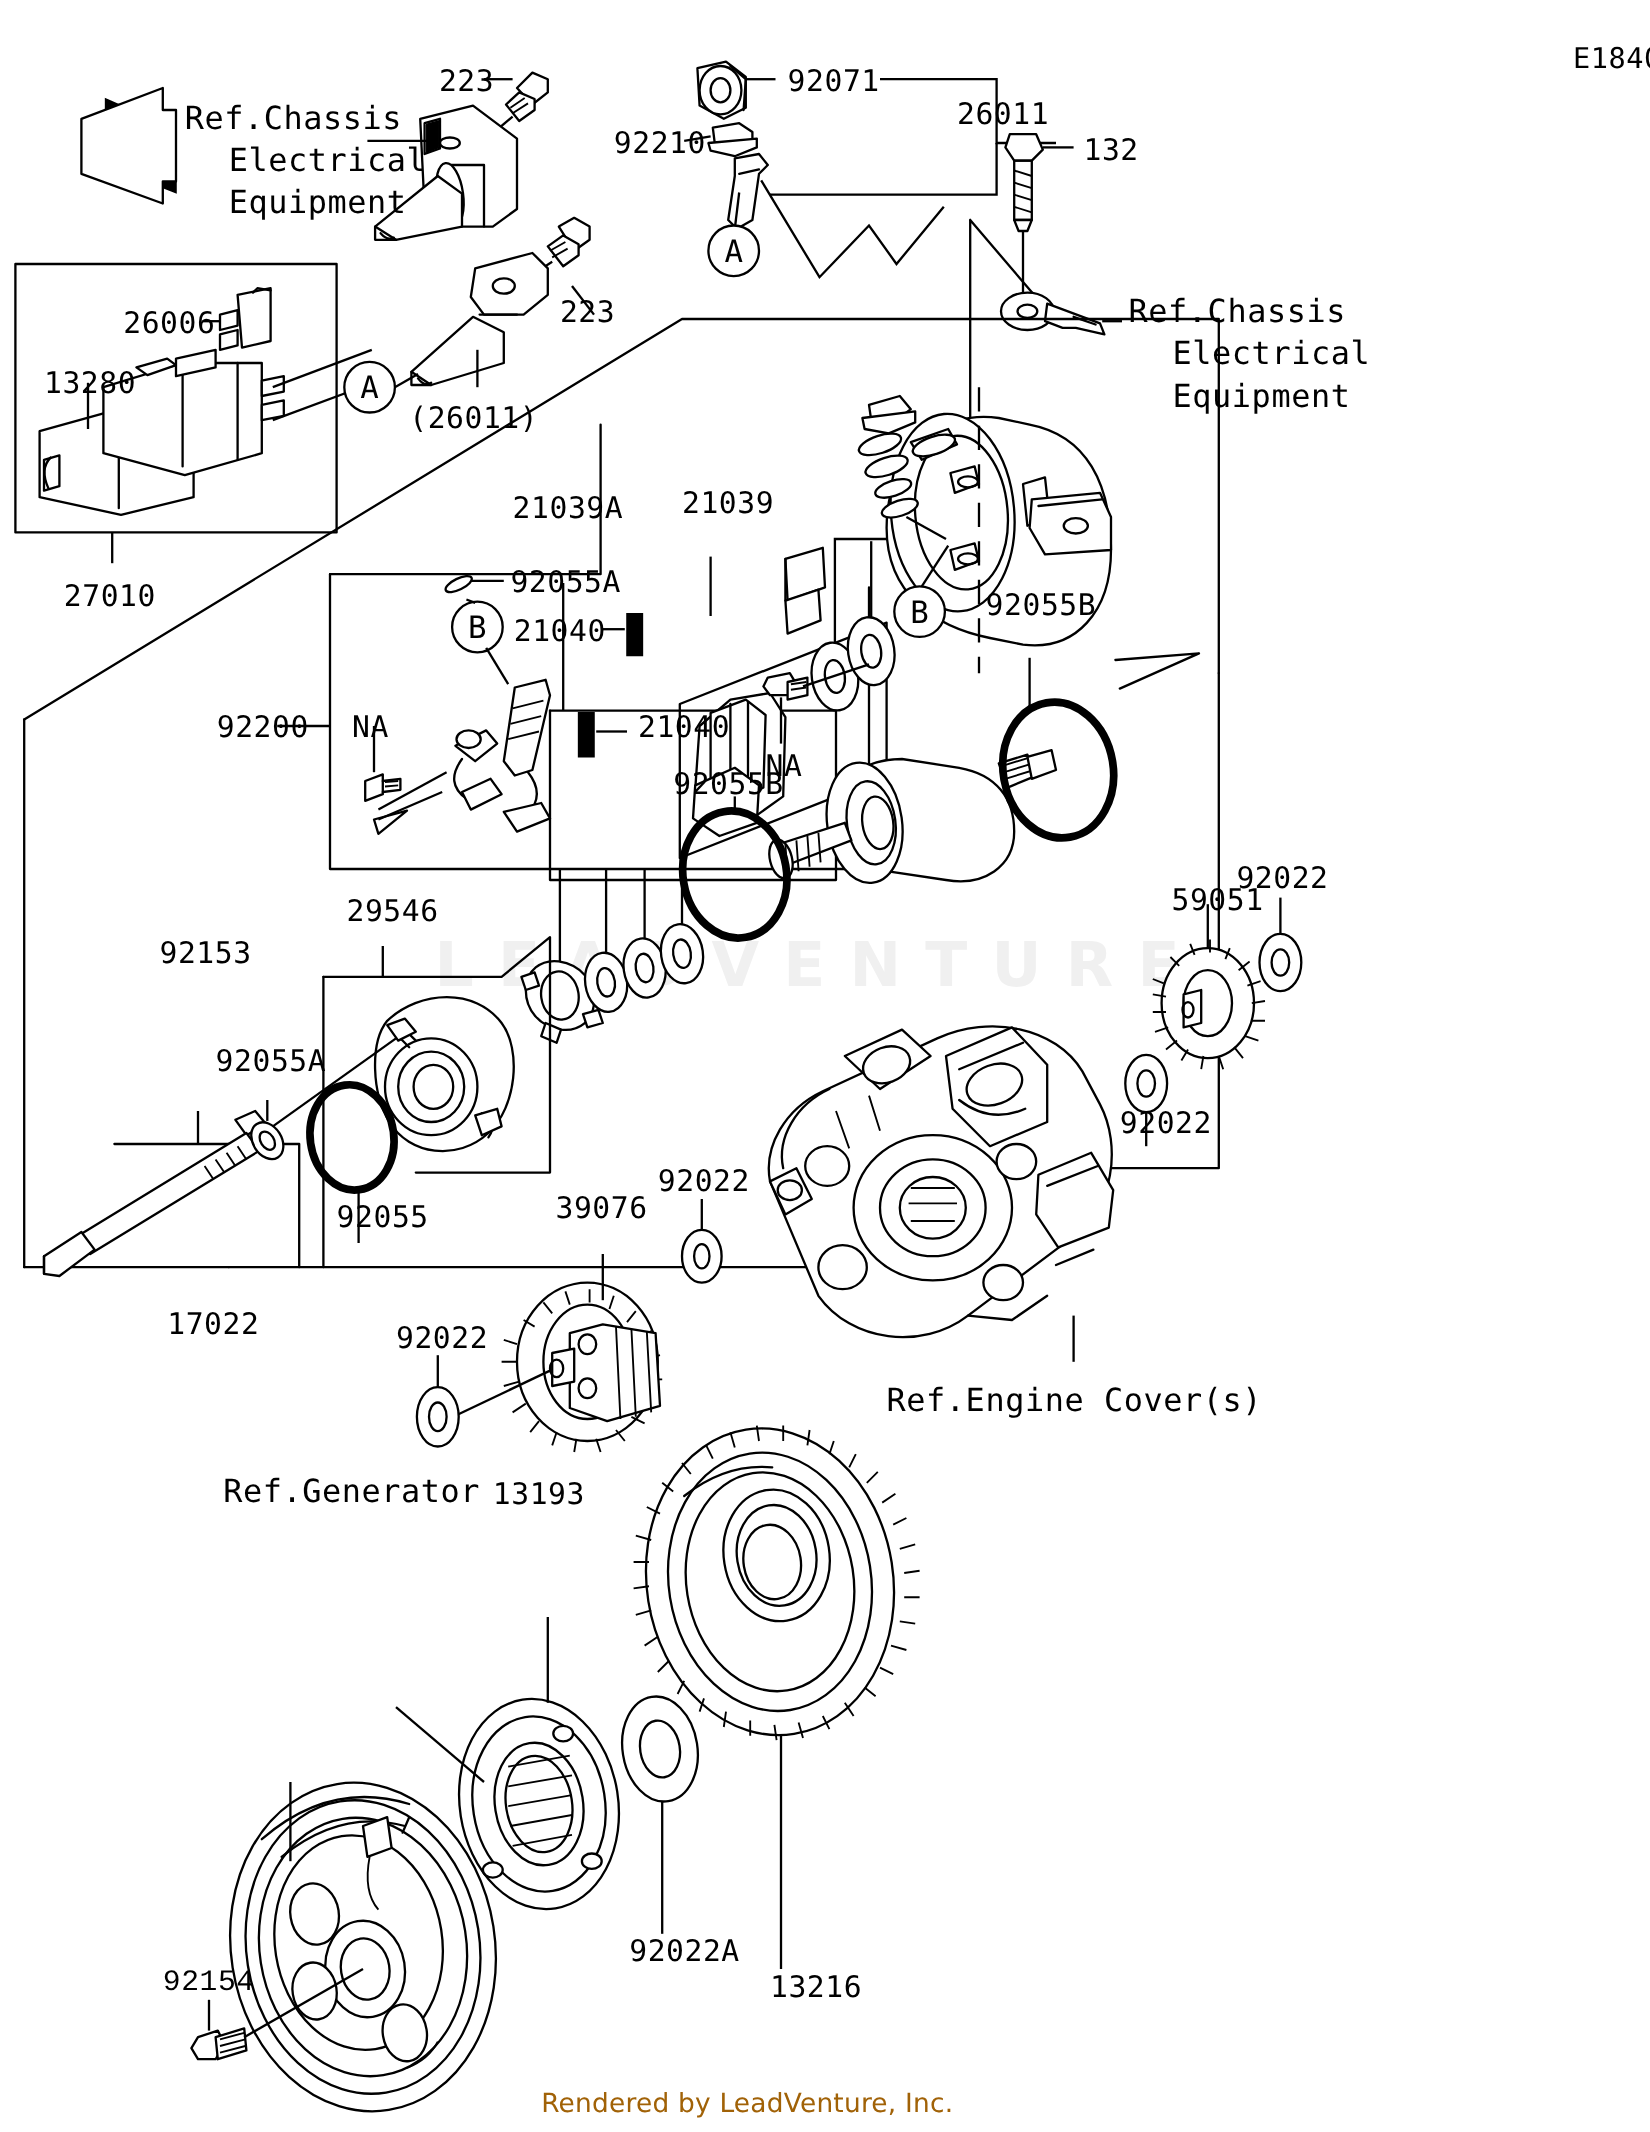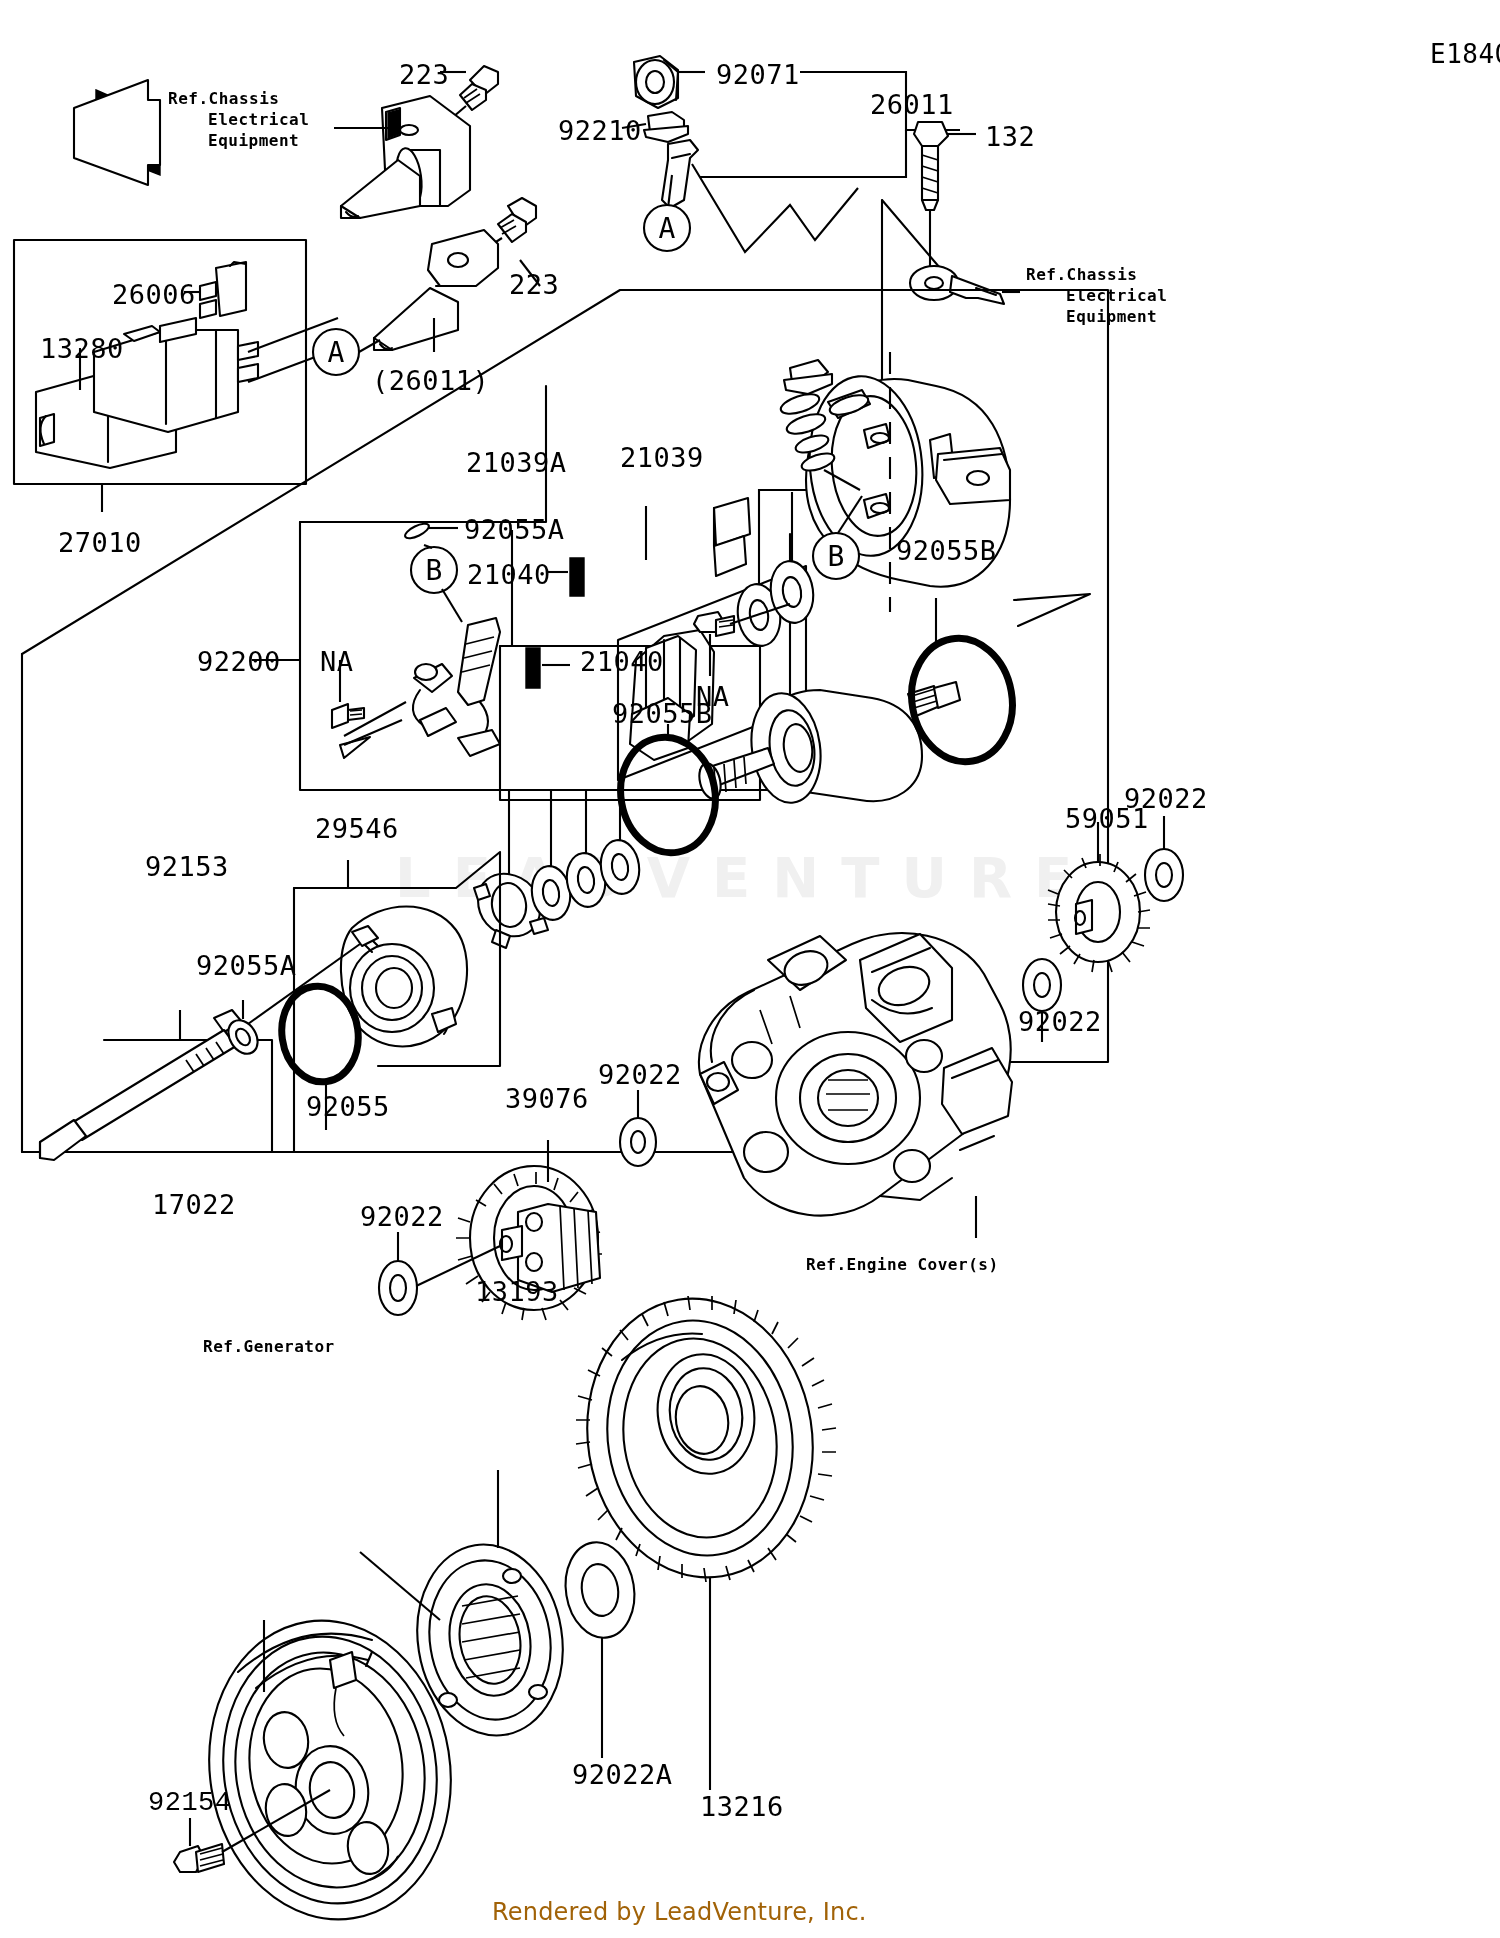--- a/index.html
+++ b/index.html
@@ -6,21 +6,21 @@
   #sheet{
     position:relative;width:1500px;height:1938px;background:#fff;
     font-family:"DejaVu Sans Mono","Liberation Mono",monospace;
     overflow:hidden;
   }
   .lbl{
     position:absolute;white-space:nowrap;color:#000;
     font-family:"DejaVu Sans Mono","Liberation Mono",monospace;
     font-size:27px;letter-spacing:0.5px;line-height:1.28;
   }
-  .ref{font-size:16px;line-height:1.32;font-weight:bold;}
+  .ref{font-size:29px;line-height:1.32;}
   .code{font-size:26px;}
   .footer{
     position:absolute;font-family:"DejaVu Sans","Liberation Sans",sans-serif;
     font-size:24px;color:#a16207;letter-spacing:0.2px;
   }
   .wm{
     position:absolute;color:#f0f0f0;font-weight:bold;
     font-family:"DejaVu Sans","Liberation Sans",sans-serif;
     letter-spacing:22px;font-size:56px;user-select:none;
   }
@@ -626,20 +626,20 @@
   <div class="lbl" style="left:145px;top:850px;">92153</div>
   <div class="lbl" style="left:196px;top:949px;">92055A</div>
   <div class="lbl" style="left:306px;top:1090px;text-align:center;">92055</div>
   <div class="lbl" style="left:152px;top:1188px;">17022</div>
   <div class="lbl" style="left:1065px;top:802px;">59051</div>
   <div class="lbl" style="left:1124px;top:782px;">92022</div>
   <div class="lbl" style="left:1018px;top:1005px;">92022</div>
   <div class="lbl" style="left:598px;top:1058px;">92022</div>
   <div class="lbl" style="left:505px;top:1082px;">39076</div>
   <div class="lbl" style="left:360px;top:1200px;">92022</div>
-  <div class="lbl" style="left:448px;top:1275px;margin-left:27px;">13193</div>
+  <div class="lbl" style="left:448px;top:1342px;">13193</div>
   <div class="lbl" style="left:572px;top:1758px;">92022A</div>
   <div class="lbl" style="left:700px;top:1790px;">13216</div>
   <div class="lbl" style="left:148px;top:1786px;font-family:Liberation Mono, monospace;">92154</div>
 
   <div class="footer" style="left:492px;top:1898px;">Rendered by LeadVenture, Inc.</div>
 
 </div>
 
 </body></html>

